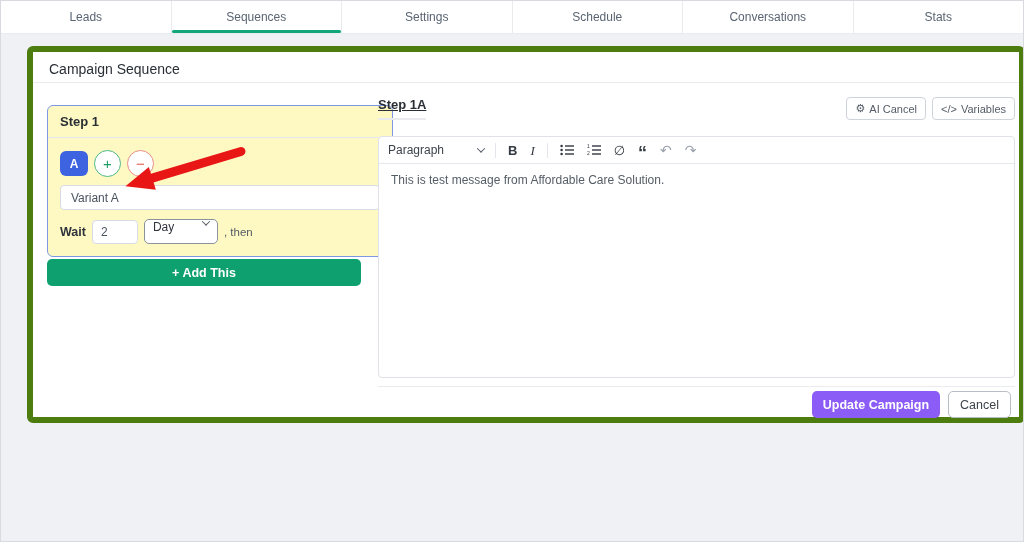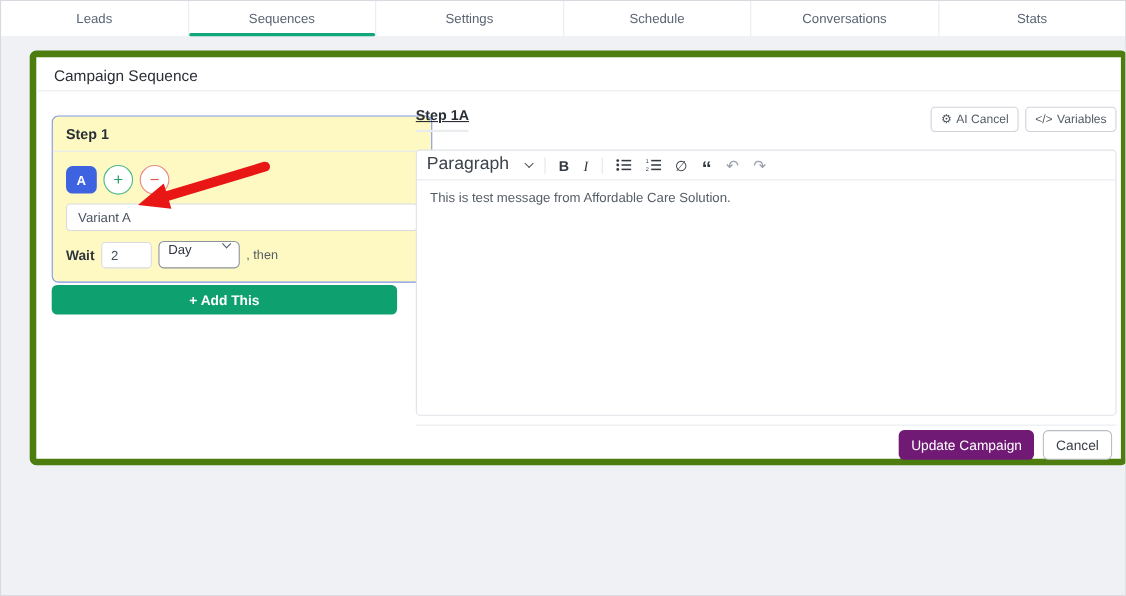--- a/index.html
+++ b/index.html
@@ -109,21 +109,21 @@
   .editor {
     margin-top:13px; width:637px; height:242px;
     border:1px solid #dfe2e8; border-radius:4px; background:#fff;
   }
   .toolbar {
     height:27px; border-bottom:1px solid #e6e8ed; display:flex;
     align-items:center; padding:0 9px; gap:11px;
   }
   .para-select {
     width:96px; display:flex; align-items:center; justify-content:space-between;
-    font-size:16px; color:#3d434c; cursor:pointer;
+    font-size:12px; color:#3d434c; cursor:pointer;
   }
   .tb-sep { width:1px; height:15px; background:#e3e6eb; }
   .tb-btn {
     background:none; border:none; cursor:pointer; color:#343a42;
     font-size:13px; line-height:1; padding:0 1px; display:flex; align-items:center;
     font-family:"Liberation Sans", sans-serif;
   }
   .tb-bold { font-weight:bold; }
   .tb-italic { font-style:italic; font-family:"Liberation Serif", serif; }
   .tb-quote { font-size:18px; font-weight:bold; line-height:0.4; padding-top:7px; }
@@ -133,22 +133,22 @@
     cursor:text;
   }
 
   .panel-divider { margin-top:8px; border-top:1px solid #e9ebef; width:637px; }
 
   
   .footer {
     position:absolute; top:339px; right:8px; display:flex; gap:8px; align-items:center;
   }
   .btn-primary {
-    height:27px; padding:0 11px; background:#701a75; border:none; border-radius:5px;
-    color:#fff; font-size:12.5px; font-weight:normal; cursor:pointer;
+    height:27px; padding:0 11px; background:#8b5cf6; border:none; border-radius:5px;
+    color:#fff; font-size:12.5px; font-weight:bold; cursor:pointer;
     font-family:"Liberation Sans", sans-serif;
   }
   .btn-cancel {
     height:27px; padding:0 11px; background:#fff; border:1px solid #b9bdc4;
     border-radius:5px; color:#3d434c; font-size:12.5px; cursor:pointer;
     font-family:"Liberation Sans", sans-serif;
   }
 
   
   .arrow-overlay {

